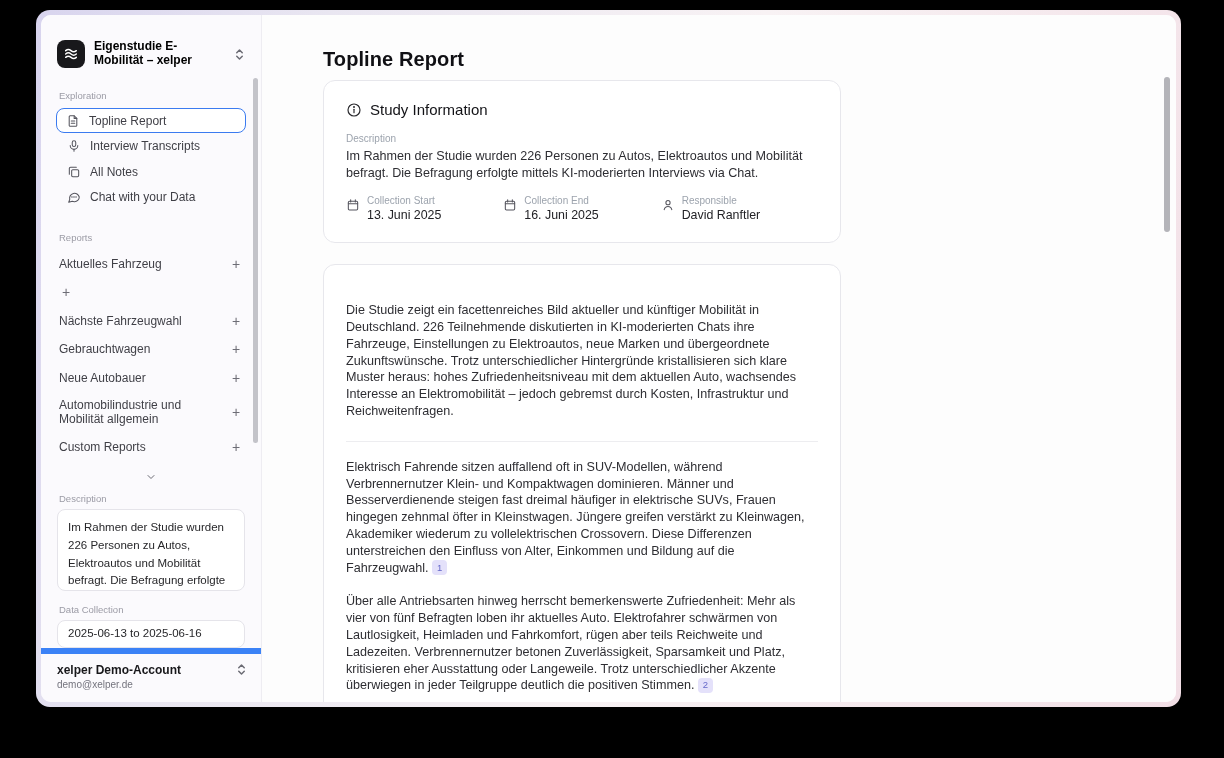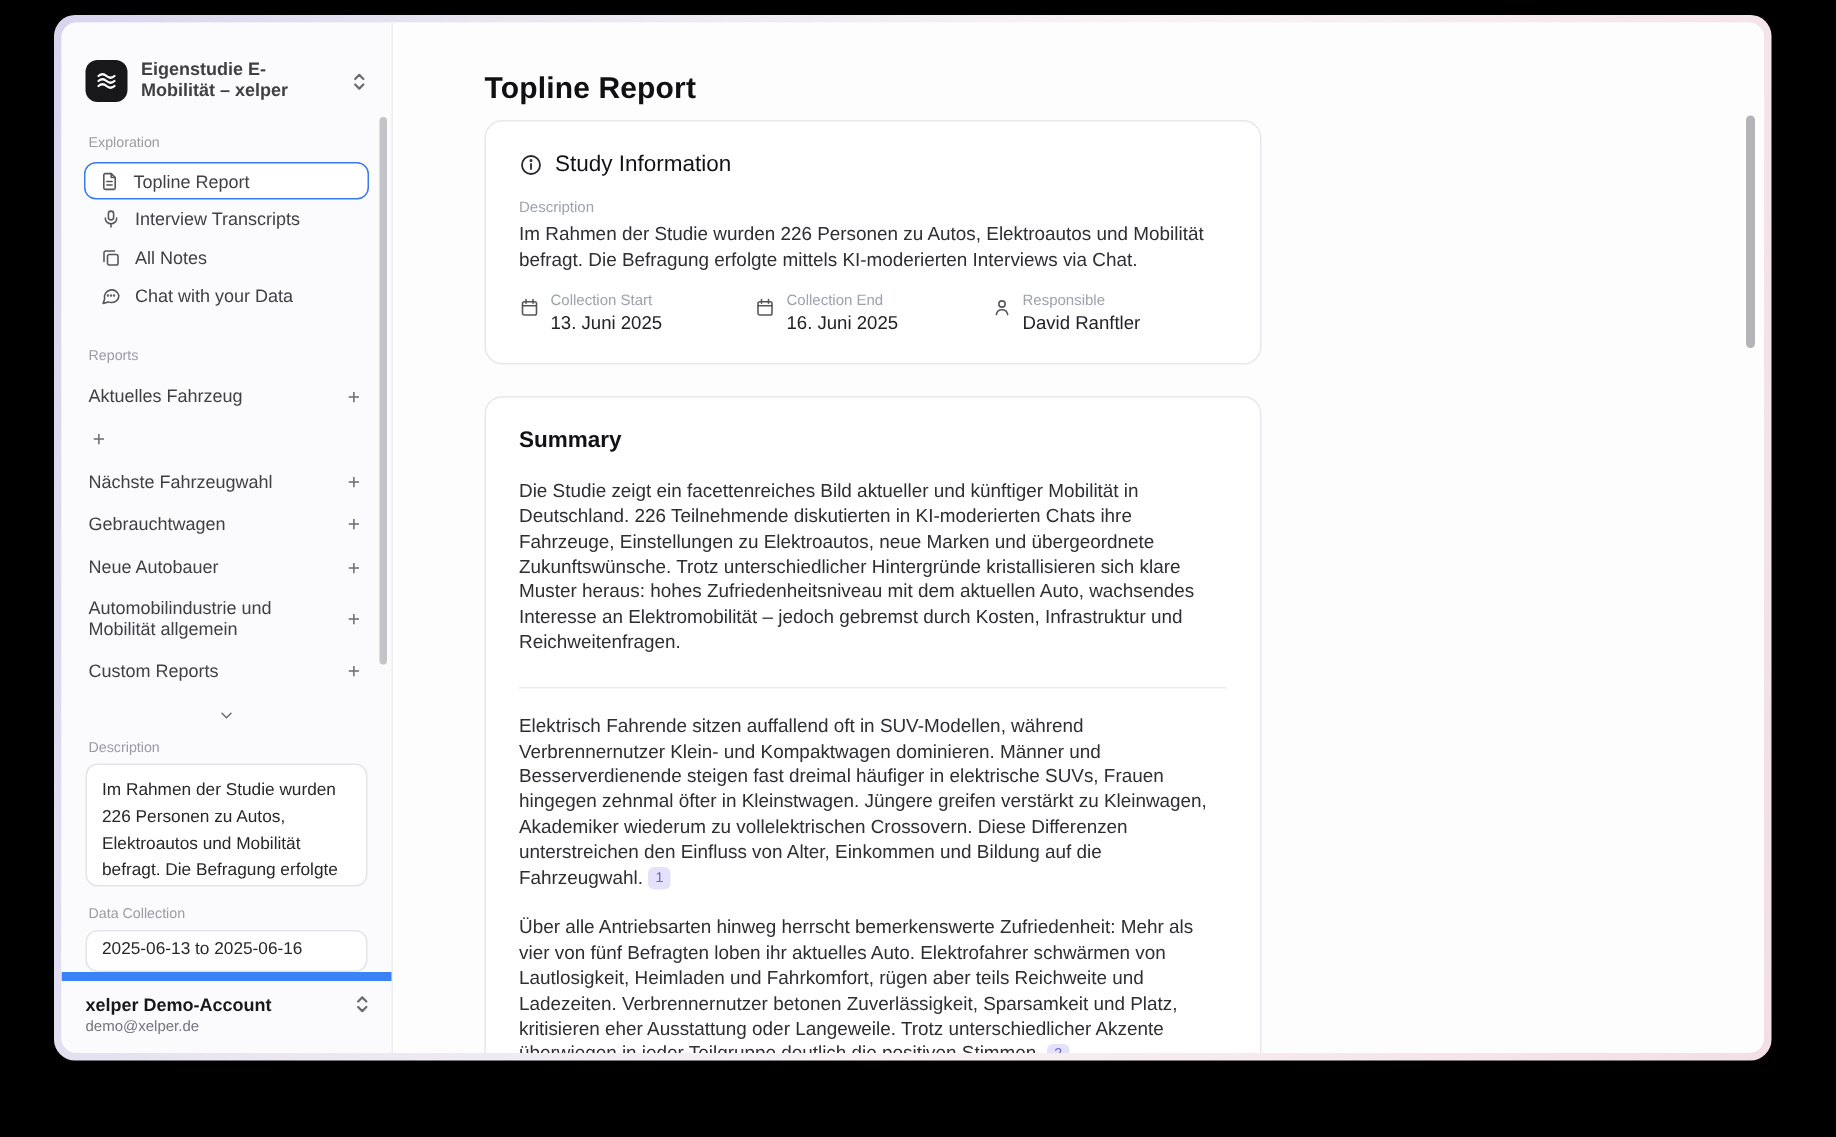--- a/index.html
+++ b/index.html
@@ -21,21 +21,21 @@
   .sidebar {
     width:221px; flex-shrink:0; background:#fbfafd;
     border-right:1px solid #eeedf2; position:relative;
     padding:25px 16px 0 16px; display:flex; flex-direction:column;
   }
   .ws-header { display:flex; align-items:center; gap:9px; height:30px; }
   .ws-logo {
     width:28px; height:28px; border-radius:8px; background:#18181b;
     display:flex; align-items:center; justify-content:center; flex-shrink:0;
   }
-  .ws-title { font-size:12px; font-weight:bold; color:#404040; flex:1; line-height:1.15; }
+  .ws-title { font-size:12px; font-weight:bold; color:#000000; flex:1; line-height:1.15; }
   .chev-ud { color:#6b6b74; display:flex; flex-shrink:0; }
 
   .section-label { font-size:9.5px; color:#9b9ba5; margin:22px 0 7px 2px; }
   .nav-item {
     display:flex; align-items:center; gap:9px; height:27px; padding:0 9px;
     font-size:12px; color:#3f3f46; border:1.5px solid transparent; border-radius:8px;
     cursor:pointer;
   }
   .nav-item.selected { border-color:#3b7bf0; background:#fff; }
   .nav-item .nico { color:#55555e; display:flex; flex-shrink:0; }
@@ -289,21 +289,20 @@
               </span>
               <span>
                 <div class="mini-label">Responsible</div>
                 <div class="meta-value">David Ranftler</div>
               </span>
             </div>
           </div>
         </section>
 
         <section class="card summary">
-          <div class="sum-title">Summary</div>
 
           <p class="sum-p">Die Studie zeigt ein facettenreiches Bild aktueller und künftiger Mobilität in Deutschland. 226 Teilnehmende diskutierten in KI-moderierten Chats ihre Fahrzeuge, Einstellungen zu Elektroautos, neue Marken und übergeordnete Zukunftswünsche. Trotz unterschiedlicher Hintergründe kristallisieren sich klare Muster heraus: hohes Zufriedenheitsniveau mit dem aktuellen Auto, wachsendes Interesse an Elektromobilität – jedoch gebremst durch Kosten, Infrastruktur und Reichweitenfragen.</p>
 
           <hr class="sum-divider">
 
           <p class="sum-p"><span>Elektrisch Fahrende sitzen auffallend oft in SUV-Modellen, während Verbrennernutzer Klein- und Kompaktwagen dominieren. Männer und Besserverdienende steigen fast dreimal häufiger in elektrische SUVs, Frauen hingegen zehnmal öfter in Kleinstwagen. Jüngere greifen verstärkt zu Kleinwagen, Akademiker wiederum zu vollelektrischen Crossovern. Diese Differenzen unterstreichen den Einfluss von Alter, Einkommen und Bildung auf die Fahrzeugwahl.</span> <span class="ref-badge">1</span></p>
 
           <p class="sum-p"><span>Über alle Antriebsarten hinweg herrscht bemerkenswerte Zufriedenheit: Mehr als vier von fünf Befragten loben ihr aktuelles Auto. Elektrofahrer schwärmen von Lautlosigkeit, Heimladen und Fahrkomfort, rügen aber teils Reichweite und Ladezeiten. Verbrennernutzer betonen Zuverlässigkeit, Sparsamkeit und Platz, kritisieren eher Ausstattung oder Langeweile. Trotz unterschiedlicher Akzente überwiegen in jeder Teilgruppe deutlich die positiven Stimmen.</span> <span class="ref-badge">2</span></p>
 
         </section>

